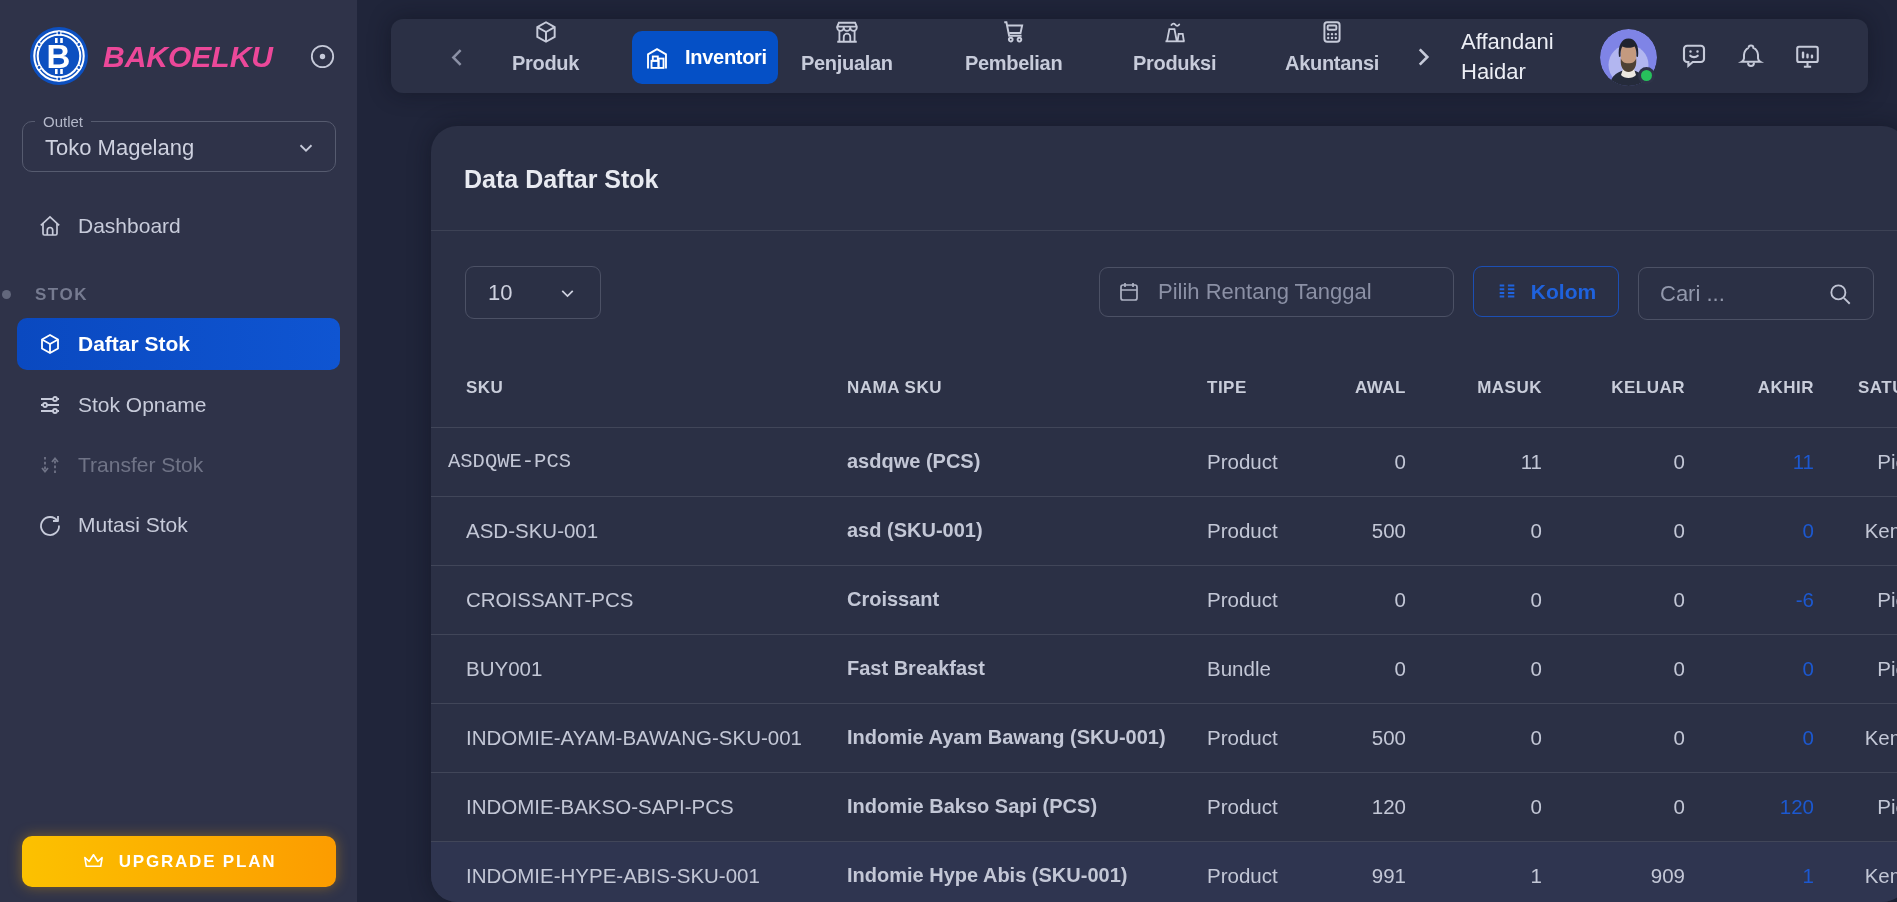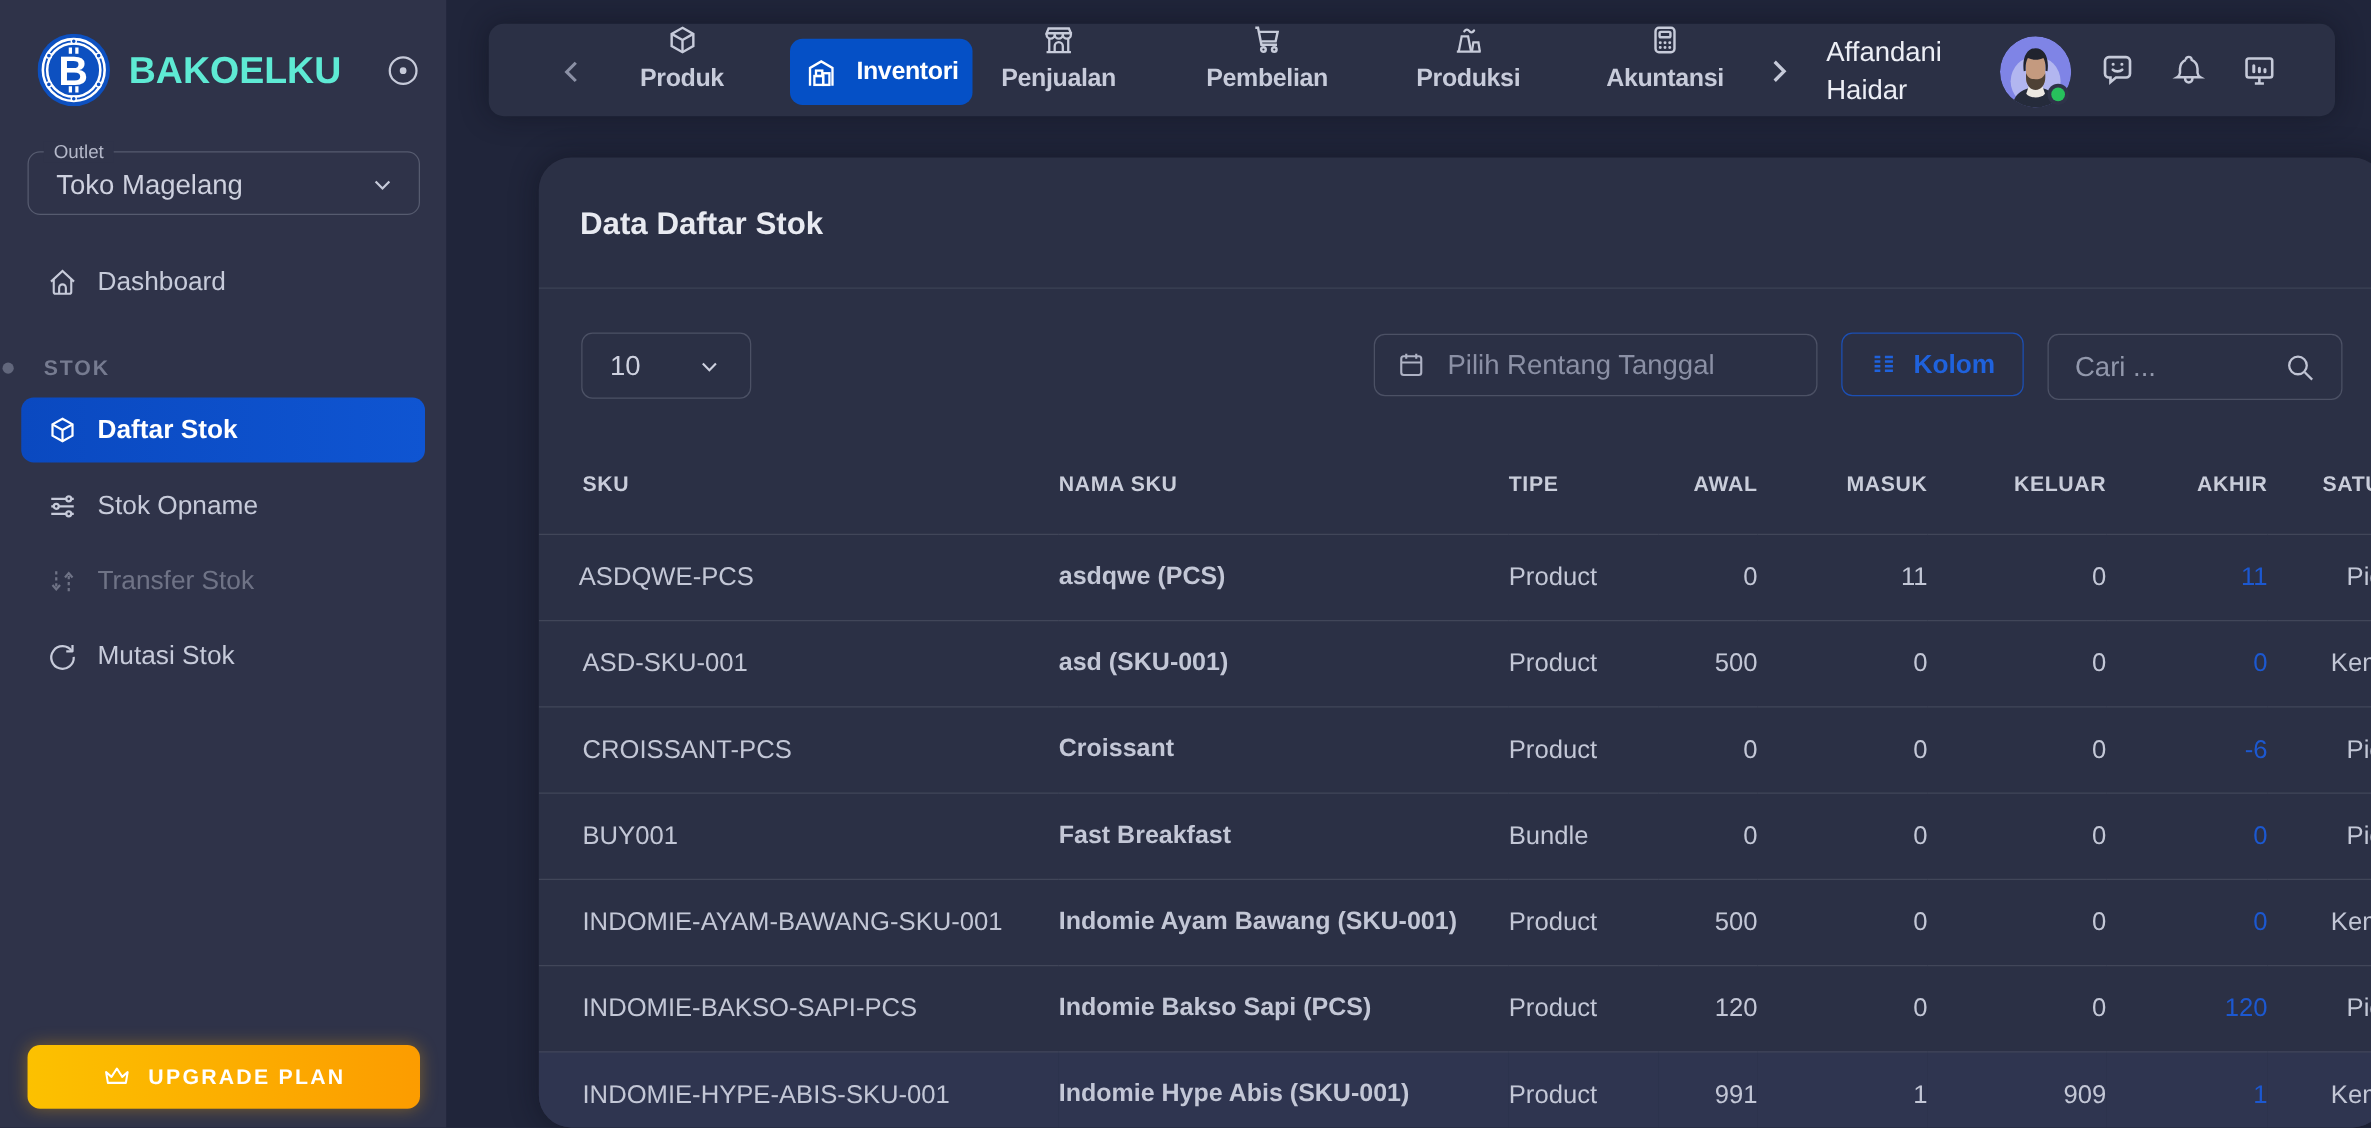--- a/index.html
+++ b/index.html
@@ -1,21 +1,21 @@
 <!DOCTYPE html>
 <html><head>
 <meta charset="utf-8">
 <style>
 * { margin:0; padding:0; box-sizing:border-box; }
 html,body { width:1897px; height:902px; overflow:hidden; background:#20253a; font-family:"Liberation Sans", sans-serif; }
 .abs { position:absolute; }
 
 #sidebar { position:absolute; left:0; top:0; width:357px; height:902px; background:#2f3349; }
 #logo { position:absolute; left:30px; top:27px; width:58px; height:58px; }
-#brand { position:absolute; left:103px; top:40px; font-size:30px; font-weight:bold; color:#5eead4; letter-spacing:0px; }
+#brand { position:absolute; left:103px; top:40px; font-size:30px; font-weight:bold; color:#ec4899; letter-spacing:0px;font-style:italic; }
 #collapse { position:absolute; left:309px; top:43px; width:27px; height:27px; color:#c6cad9; }
 #outletbox { position:absolute; left:22px; top:121px; width:314px; height:51px; border:1px solid #565b6f; border-radius:10px; }
 #outletlabel { position:absolute; left:12px; top:-9px; background:#2f3349; padding:0 8px; font-size:15px; color:#b4b8c9; }
 #outlettext { position:absolute; left:22px; top:13px; font-size:22px; color:#ced1df; }
 #outletchev { position:absolute; right:18px; top:15px; color:#c6cad9; }
 .menuitem { position:absolute; left:17px; width:323px; height:52px; display:flex; align-items:center; color:#c7cbda; font-size:21px; }
 .menuitem .mi { width:24px; height:24px; margin-left:21px; margin-right:16px; flex:none; }
 .menuitem.active { background:linear-gradient(90deg,#0a49c0,#0f55d2); border-radius:10px; color:#fff; font-weight:bold; }
 #stoklabel { position:absolute; left:35px; top:285px; font-size:17px; font-weight:bold; color:#767b90; letter-spacing:1.5px; }
 #sidedot { position:absolute; left:2px; top:290px; width:9px; height:9px; border-radius:50%; background:#62677c; }
@@ -265,21 +265,21 @@
       <th style="padding-left:35px;">SKU</th>
           <th>NAMA SKU</th>
           <th>TIPE</th>
           <th class="num">AWAL</th>
           <th class="num">MASUK</th>
           <th class="num">KELUAR</th>
           <th class="num">AKHIR</th>
           <th style="padding-left:44px;">SATUAN</th>
     </tr>
     <tr>
-          <td style="padding-left:32px;">ASDQWE-PCS</td>
+          <td style="padding-left:17px;font-family:Liberation Mono, monospace;">ASDQWE-PCS</td>
           <td style="font-weight:bold; font-size:20px;">asdqwe (PCS)</td>
           <td>Product</td>
           <td class="num">0</td>
           <td class="num">11</td>
           <td class="num">0</td>
           <td class="num blue">11</td>
           <td style="padding-left:44px; text-align:center;">Pieces</td>
         </tr>
     <tr>
           <td style="padding-left:35px;">ASD-SKU-001</td>

